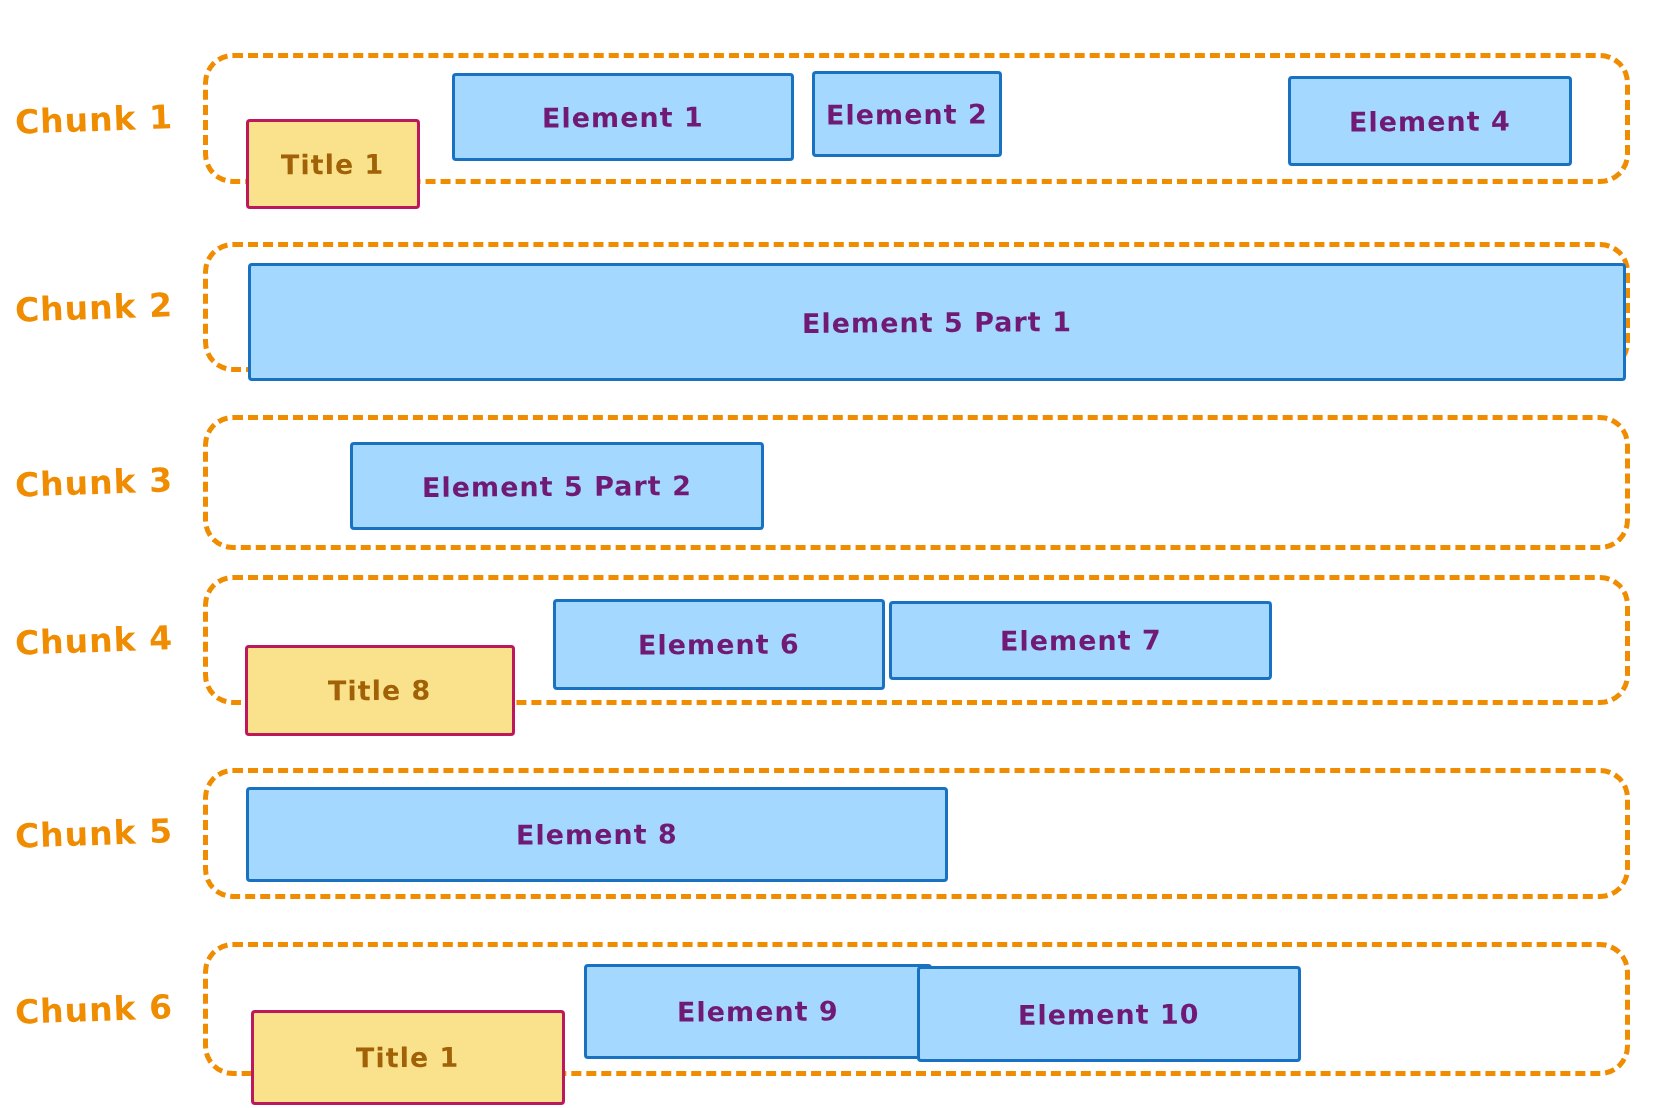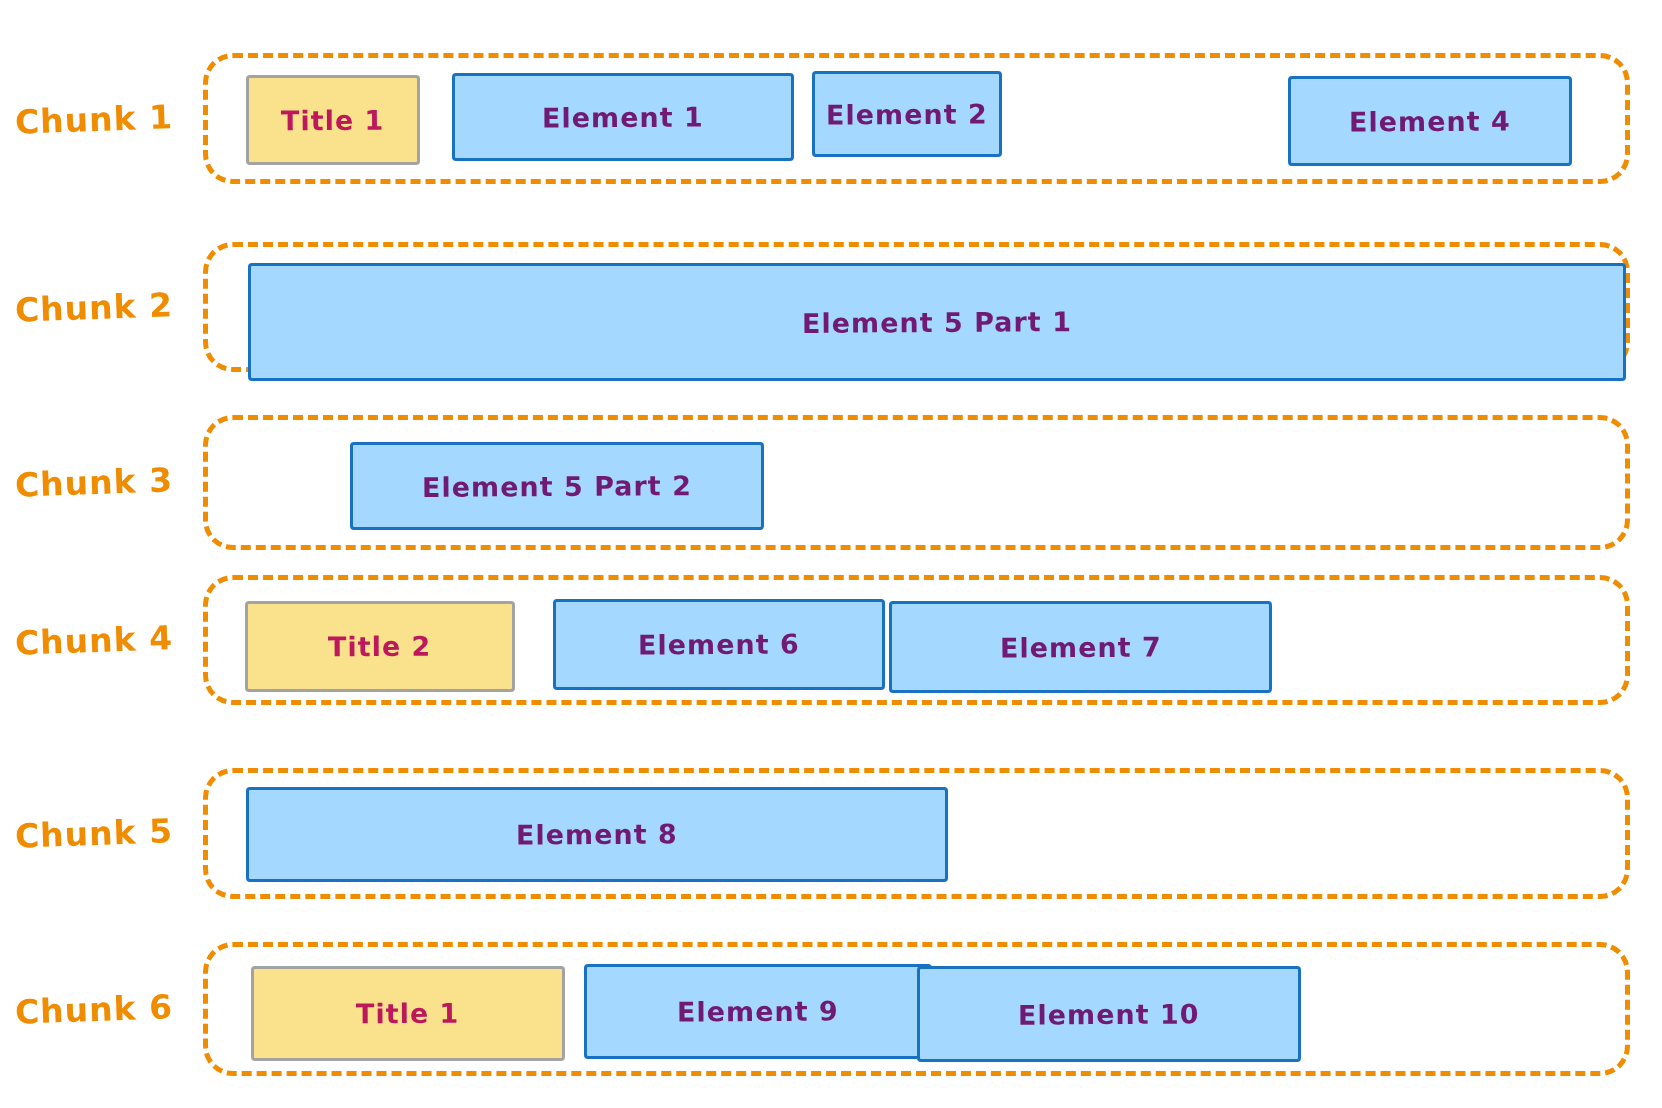--- a/index.html
+++ b/index.html
@@ -49,22 +49,23 @@
     letter-spacing: 1px;
     font-size: 27px;
   }
   .box.element {
     background: #a5d8ff;
     border: 3px solid #1971c2;
     color: #701a75;
   }
   .box.title {
     background: #fae28c;
-    border: 3px solid #a3a3a3;
-    color: #be185d;
+    border: 3px solid #be185d;
+    color: #a16207;
+    margin-top: 44px;
   }
   .box span { transform: rotate(-0.4deg); }
 </style>
 </head>
 <body>
 
 <div class="canvas">
 
   <div class="chunk-label" style="top:97px">Chunk 1</div>
   <div class="chunk" style="top:53px;height:131px">
@@ -92,26 +93,26 @@
   <div class="chunk-label" style="top:460px">Chunk 3</div>
   <div class="chunk" style="top:415px;height:135px">
     <div class="box element" style="left:142px;top:22px;width:414px;height:88px">
       <span>Element 5 Part 2</span>
     </div>
   </div>
 
   <div class="chunk-label" style="top:618px">Chunk 4</div>
   <div class="chunk" style="top:575px;height:130px">
     <div class="box title" style="left:37px;top:21px;width:270px;height:91px">
-      <span>Title 2</span>
+      <span>Title 8</span>
     </div>
     <div class="box element" style="left:345px;top:19px;width:332px;height:91px">
       <span>Element 6</span>
     </div>
-    <div class="box element" style="left:681px;top:21px;width:383px;height:92px">
+    <div class="box element" style="left:681px;top:21px;width:383px;height:79px">
       <span>Element 7</span>
     </div>
   </div>
 
   <div class="chunk-label" style="top:811px">Chunk 5</div>
   <div class="chunk" style="top:768px;height:131px">
     <div class="box element" style="left:38px;top:14px;width:702px;height:95px">
       <span>Element 8</span>
     </div>
   </div>

